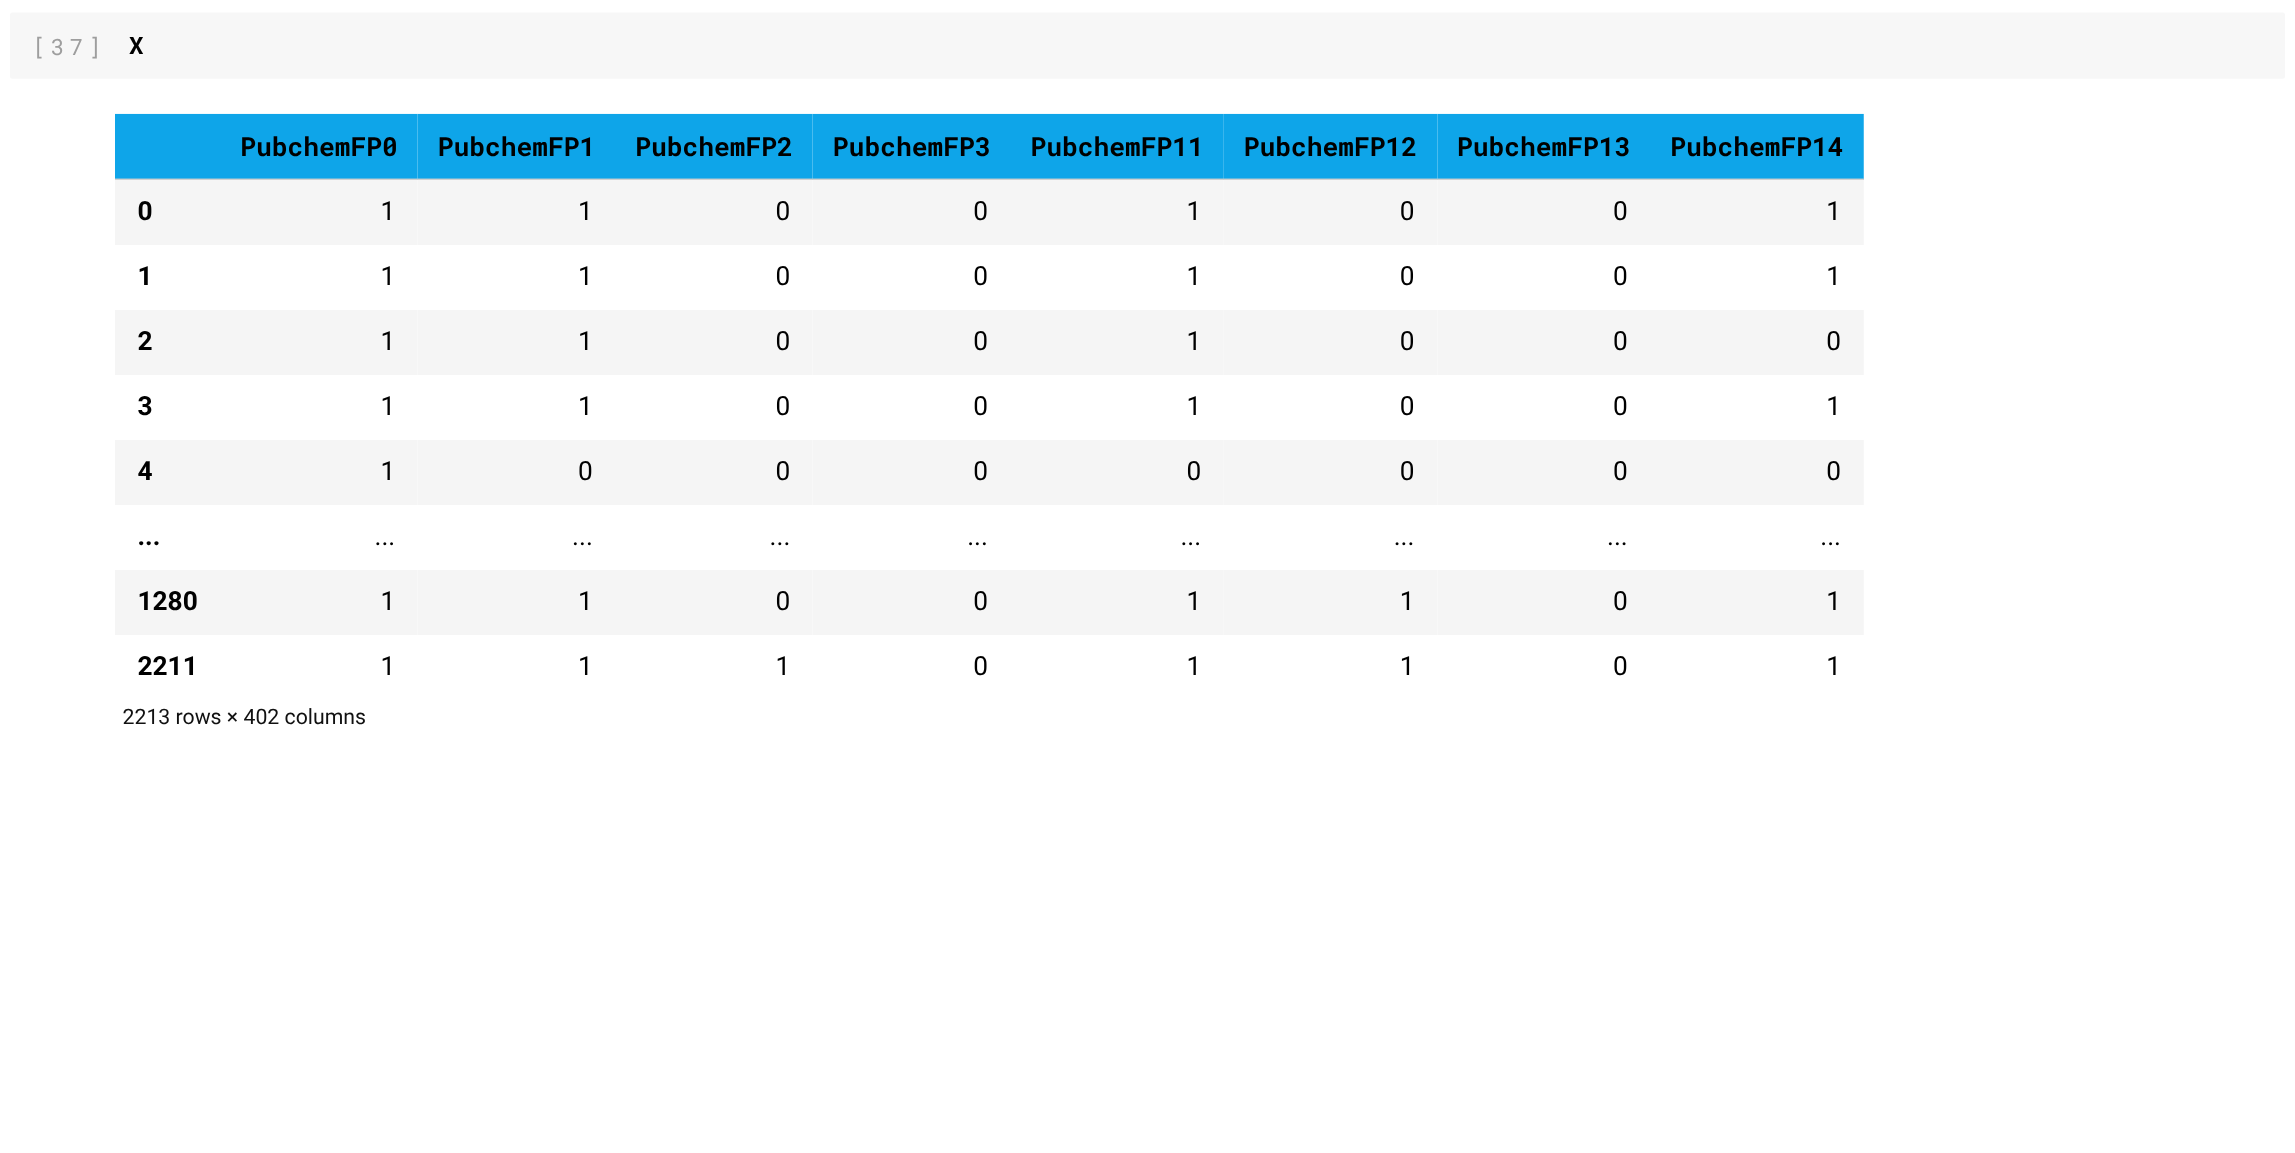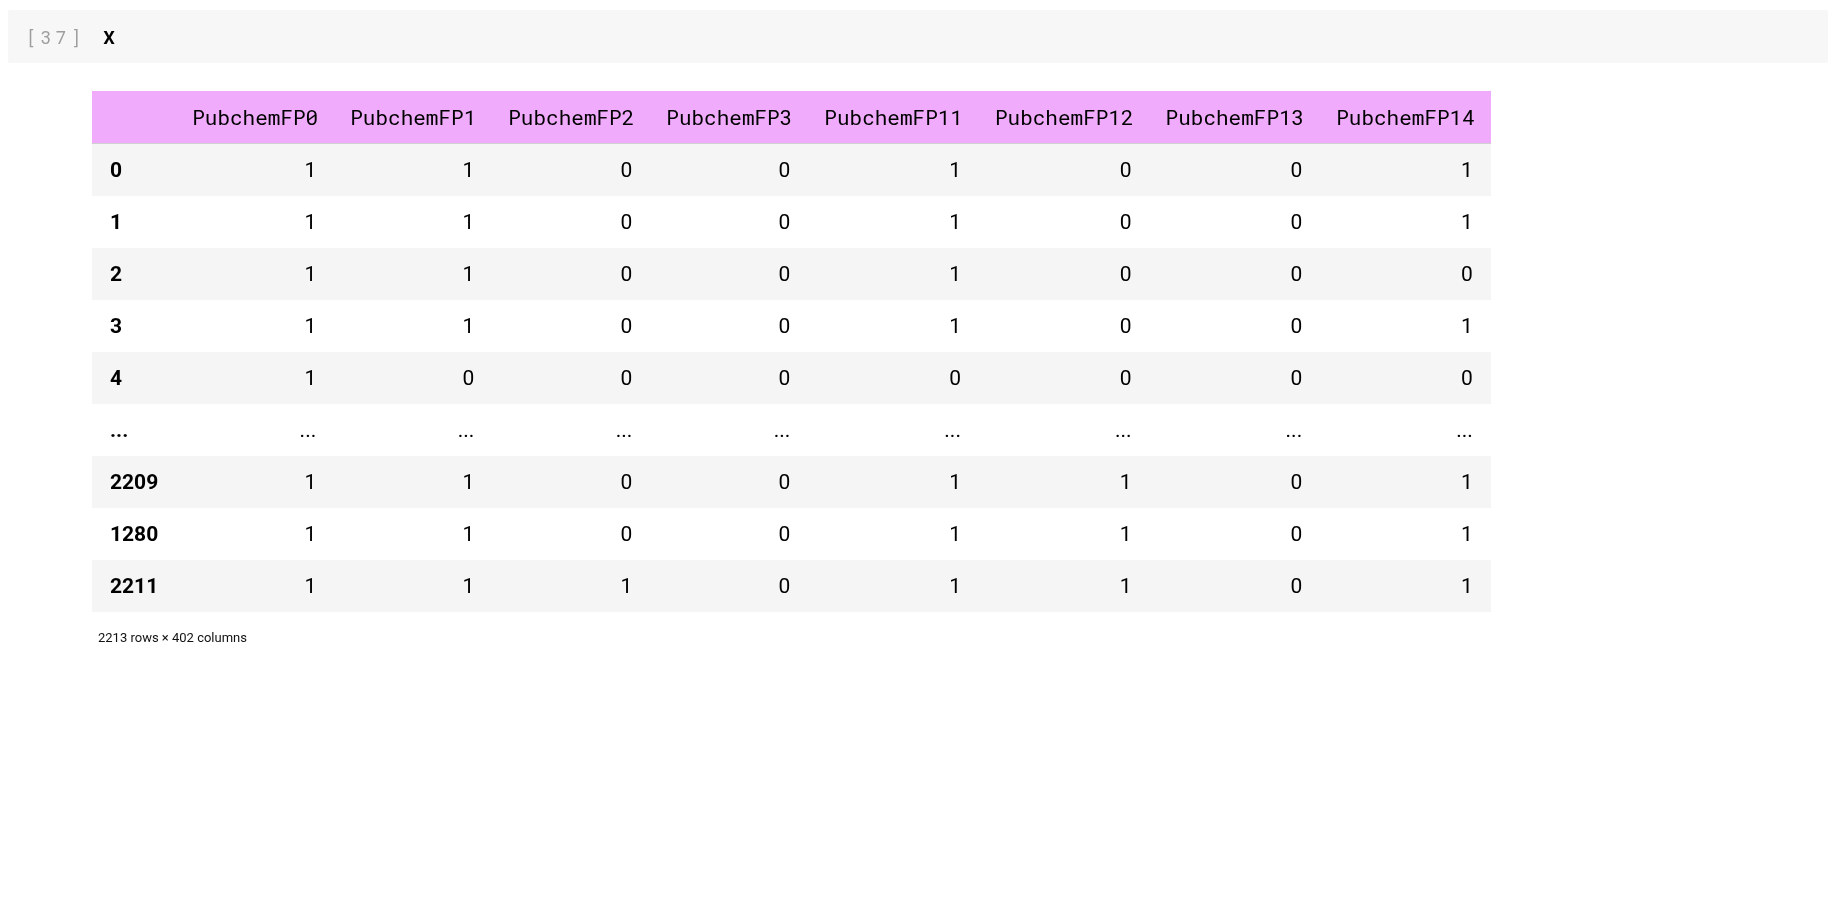--- a/index.html
+++ b/index.html
@@ -39,24 +39,24 @@
   .output-area {
     margin: 28px 0 0 92px;
     overflow-x: auto;
   }
   table.dataframe {
     border-collapse: collapse;
     font-variant-numeric: tabular-nums;
     font-size: 21px;
   }
   .dataframe thead th {
-    font-weight: 400;
+    font-weight: 700;
     text-align: center;
     padding: 12px 16px;
-    background: #f0abfc;
+    background: #0ea5e9;
     border-bottom: 1px solid #d0d0d0;
     font-family: "Roboto Mono", "DejaVu Sans Mono", Menlo, Consolas, monospace;
   }
   .dataframe thead th.corner {
     border-bottom: 1px solid #d0d0d0;
   }
   .dataframe tbody th {
     font-weight: 700;
     text-align: left;
     padding: 14px 18px;
@@ -67,22 +67,22 @@
     padding: 14px 18px;
     font-size: 21px;
   }
   .dataframe tbody tr:nth-child(odd) {
     background: #f5f5f5;
   }
   .dataframe tbody tr:nth-child(even) {
     background: #ffffff;
   }
   .shape-summary {
-    margin: 18px 0 0 6px;
-    font-size: 13px;
+    margin: 4px 0 0 6px;
+    font-size: 17px;
     color: #111;
   }
 </style>
 </head>
 <body>
 
 <div class="cell">
   <div class="input-area">
     <span class="exec-count">[37]</span>
     <span class="code">X</span>
@@ -165,31 +165,20 @@
           <td>...</td>
           <td>...</td>
           <td>...</td>
           <td>...</td>
           <td>...</td>
           <td>...</td>
           <td>...</td>
           <td>...</td>
         </tr>
         <tr>
-          <th>2209</th>
-          <td>1</td>
-          <td>1</td>
-          <td>0</td>
-          <td>0</td>
-          <td>1</td>
-          <td>1</td>
-          <td>0</td>
-          <td>1</td>
-        </tr>
-        <tr>
           <th>1280</th>
           <td>1</td>
           <td>1</td>
           <td>0</td>
           <td>0</td>
           <td>1</td>
           <td>1</td>
           <td>0</td>
           <td>1</td>
         </tr>

